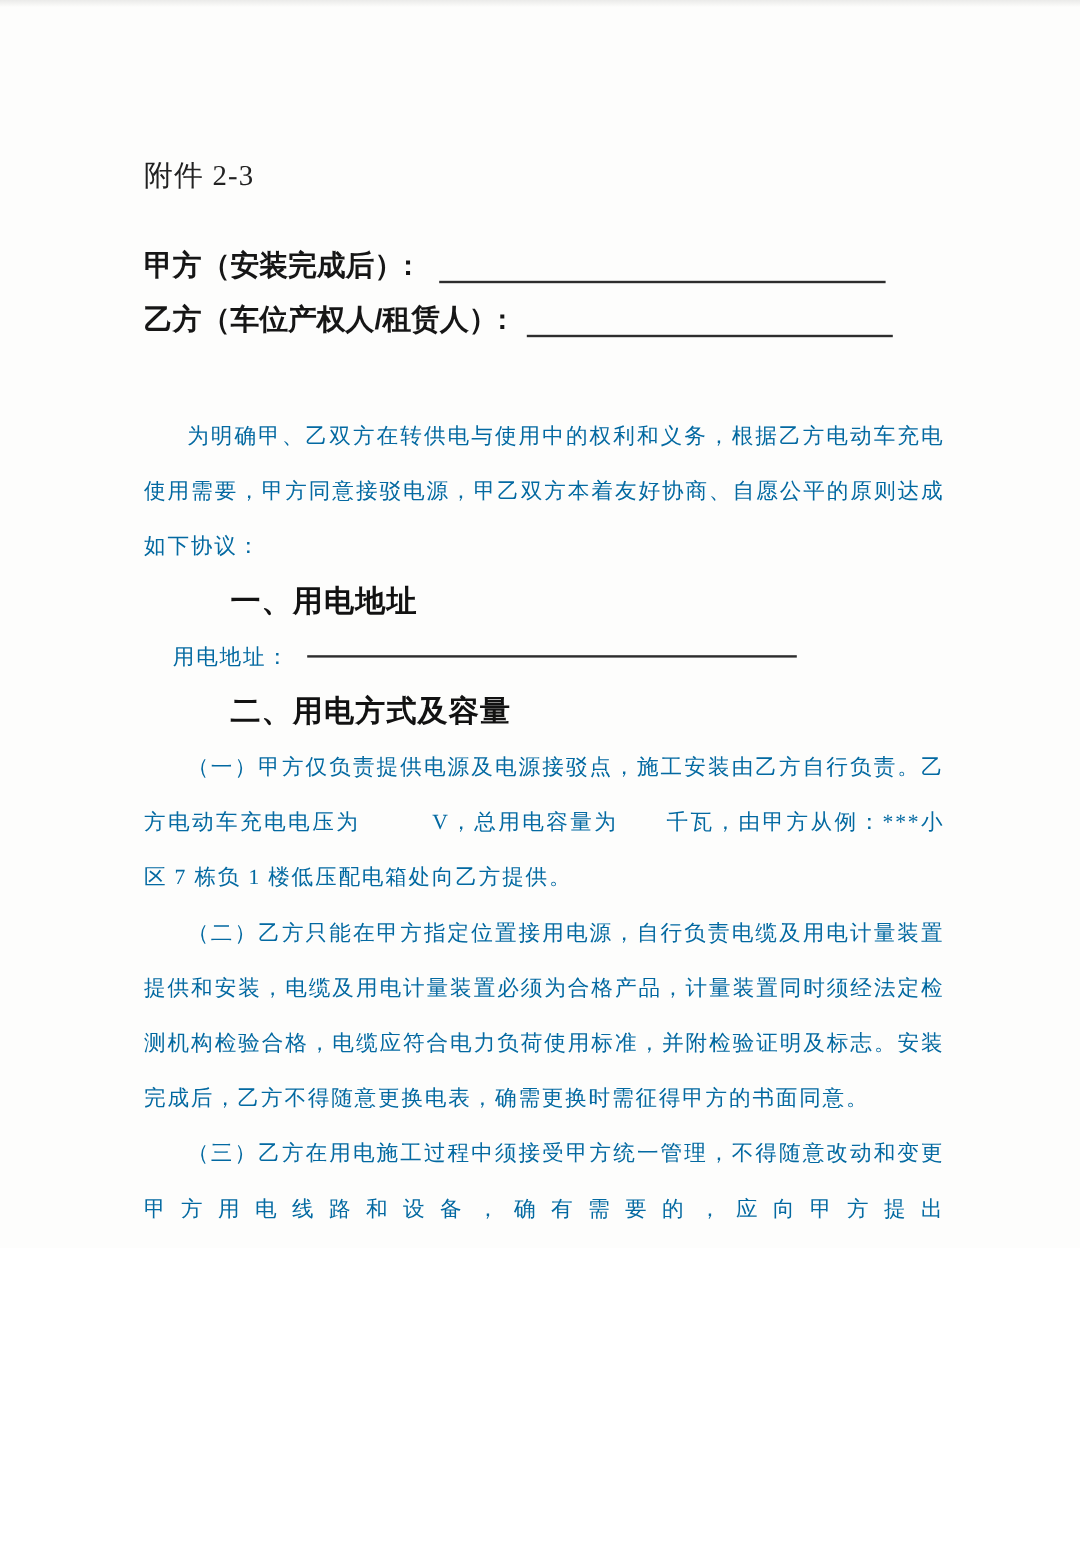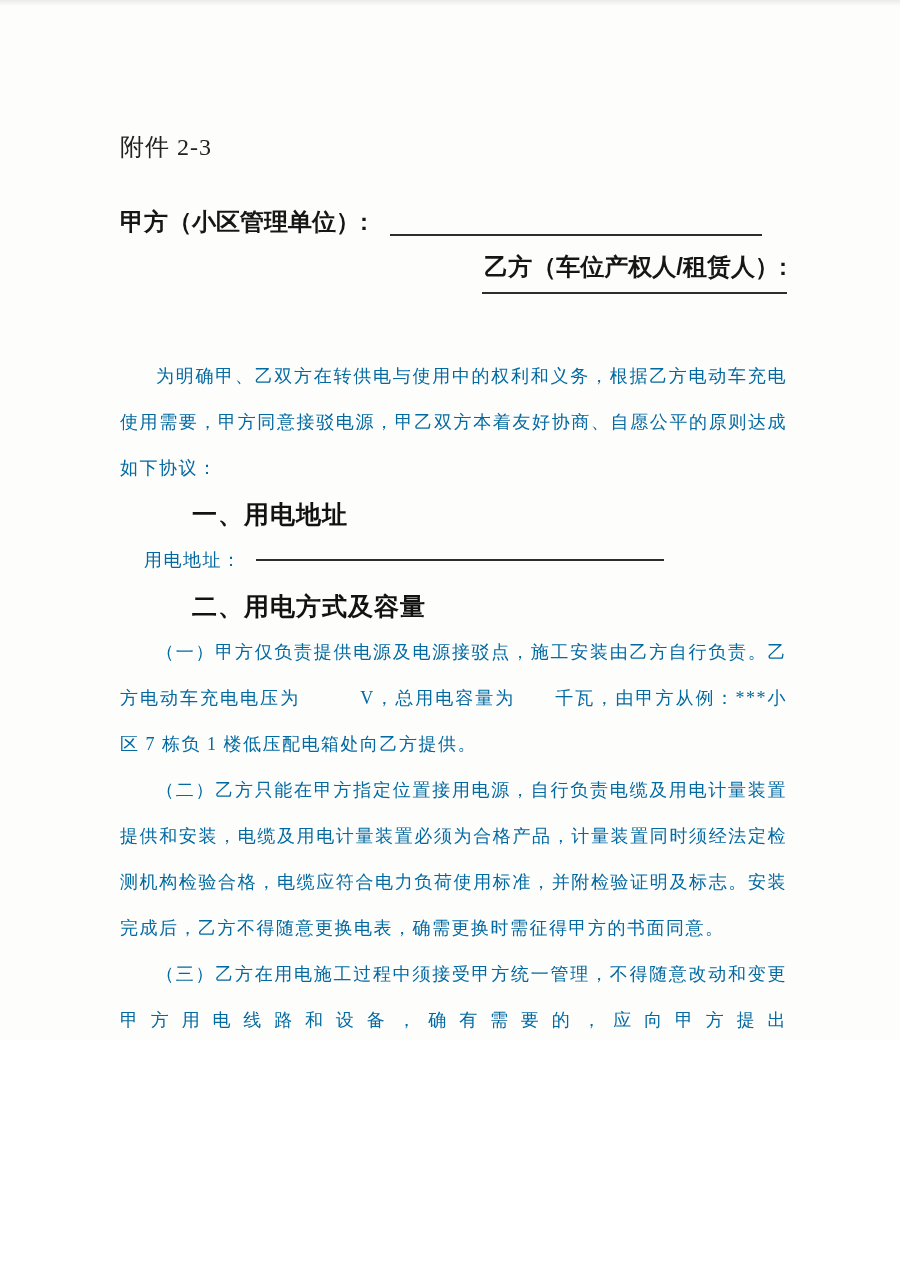--- a/index.html
+++ b/index.html
@@ -45,21 +45,21 @@
   .party-row {
     display: flex;
     align-items: flex-end;
     margin-top: 43px;
     font-family: "Liberation Sans", sans-serif;
     font-weight: bold;
     font-size: 24px;
     line-height: 34px;
     color: #161616;
   }
-  .party-row + .party-row { margin-top: 11px; flex-direction: column; }
+  .party-row + .party-row { margin-top: 11px; }
   .blank {
     display: inline-block;
     border-bottom: 2px solid #2d2d2d;
     height: 10px;
     margin-bottom: 3px;
   }
   .blank-a { width: 372px; margin-left: 22px; }
   .blank-b { width: 305px; margin-left: 16px; }
   .body-text {
     font-size: 18px;
@@ -102,21 +102,21 @@
 
 <div class="page">
   <div class="scan-edge"></div>
 
   <div class="content">
 
     <div class="attachment">附件 2-3</div>
 
 
     <div class="party-row">
-      <span>甲方（小区管理单位）:</span>
+      <span>甲方（安装完成后）:</span>
       <span class="blank blank-a"></span>
     </div>
 
     <div class="party-row">
       <span>乙方（车位产权人/租赁人）:</span>
       <span class="blank blank-b"></span>
     </div>
 
     <p class="body-text intro">为明确甲、乙双方在转供电与使用中的权利和义务，根据乙方电动车充电使用需要，甲方同意接驳电源，甲乙双方本着友好协商、自愿公平的原则达成如下协议：</p>
 

